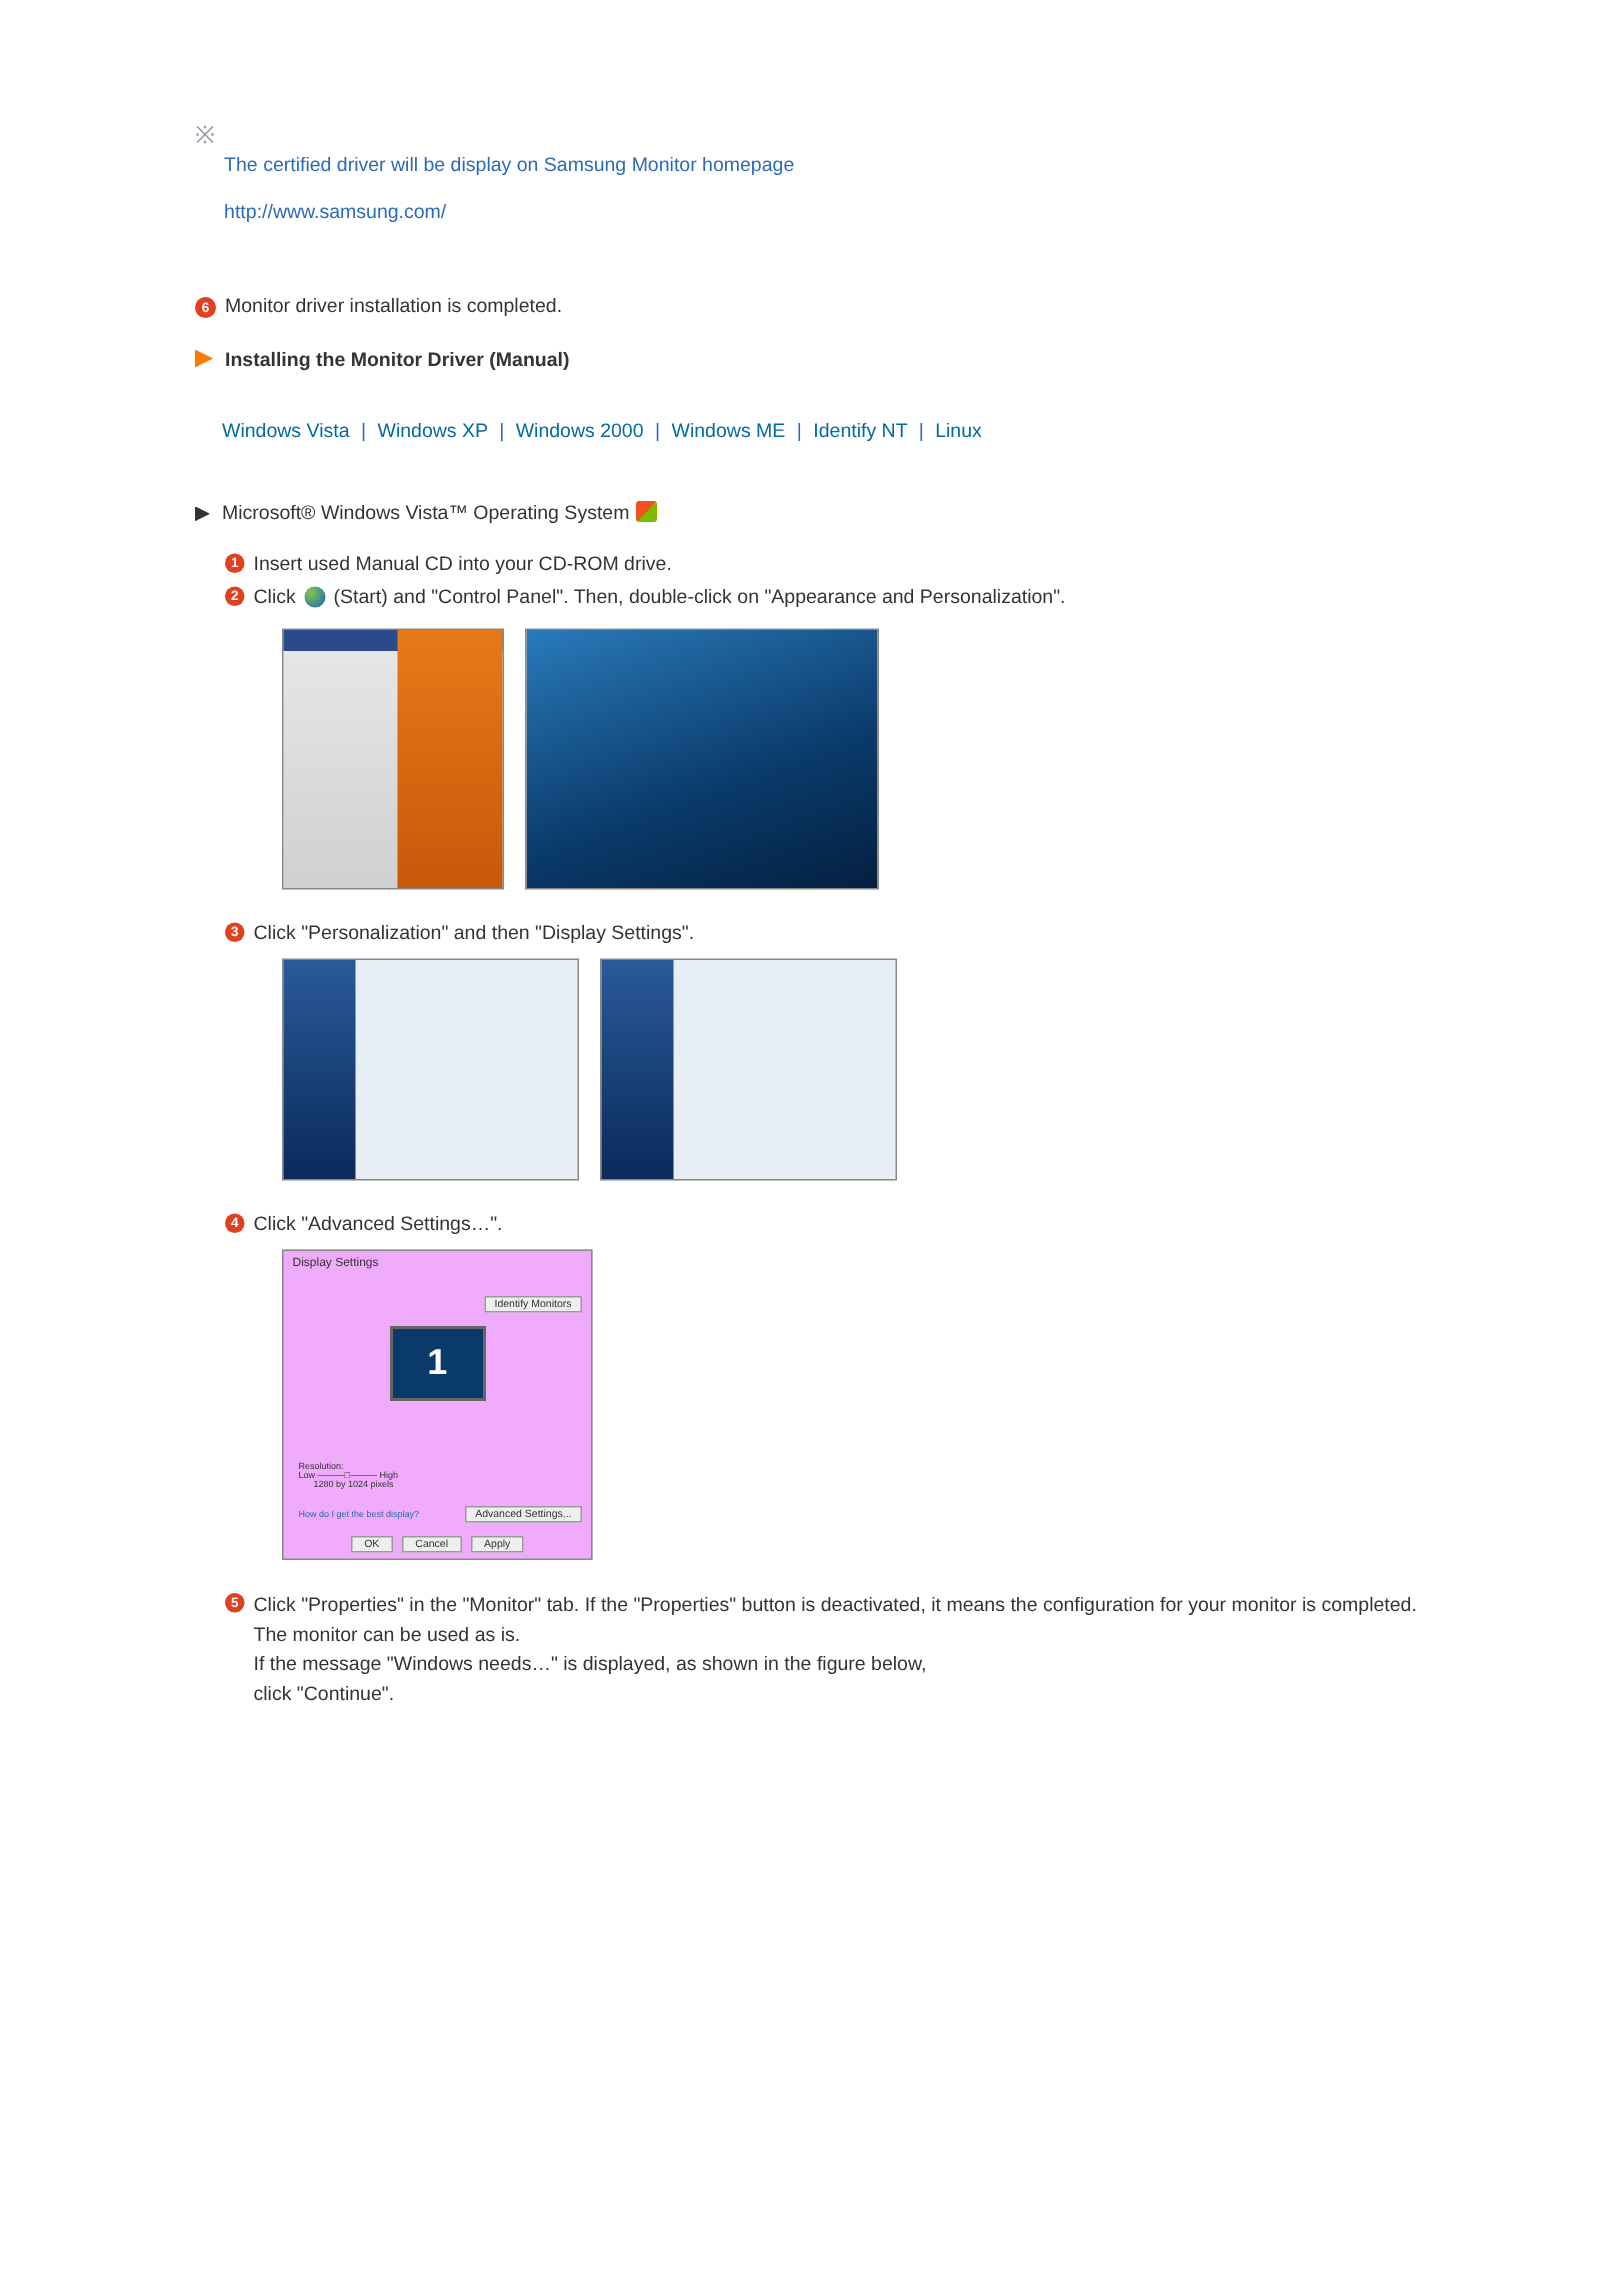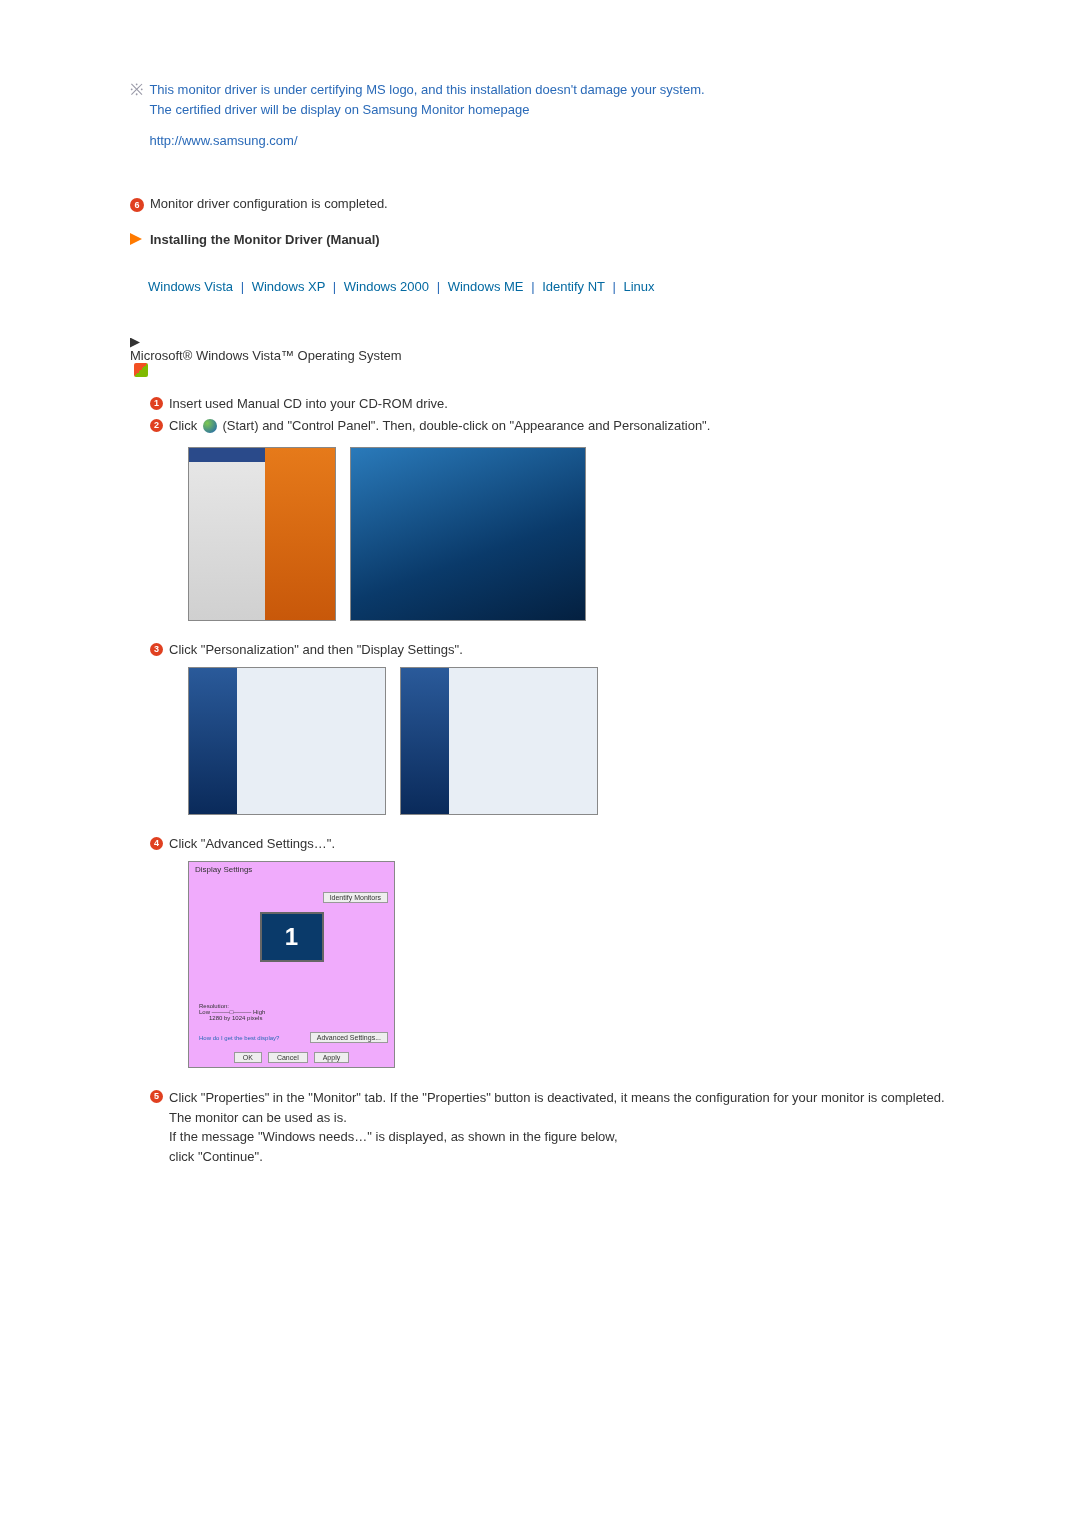--- a/index.html
+++ b/index.html
@@ -190,21 +190,20 @@
     font-size:9px;
     font-weight:bold;
     display:flex;
     align-items:center;
     justify-content:center;
   }
   .os-heading-row {
     display:flex;
     align-items:flex-start;
     margin-bottom:18px;
-    flex-direction:column;
   }
   .multi-line {
     line-height:1.5;
   }
   .shot-3-title {
     position:absolute;
     top:3px;left:6px;
     font-size:8px;
     color:#333;
   }
@@ -272,29 +271,29 @@
   }
 </style>
 </head>
 <body>
 
 <div class="page">
 
   <div class="step-row">
     <span class="asterisk-mark">※</span>
     <div class="note-block" style="margin-left:0;">
-      <span class="note-text">This monitor driver is under certifying MS logo, and this installation doesn't damage your system.</span><br>
+      <br>
       <span class="note-text">The certified driver will be display on Samsung Monitor homepage</span>
       <span class="note-url">http://www.samsung.com/</span>
     </div>
   </div>
 
   <div class="step-row">
     <span class="orb-icon">6</span>
-    <span>Monitor driver configuration is completed.</span>
+    <span>Monitor driver installation is completed.</span>
   </div>
 
   <div class="title-row">
     <span class="arrow-icon"></span>
     <span class="section-title">Installing the Monitor Driver (Manual)</span>
   </div>
 
   <div class="os-links">
     <span class="link">Windows Vista</span>
     <span class="sep">|</span>

